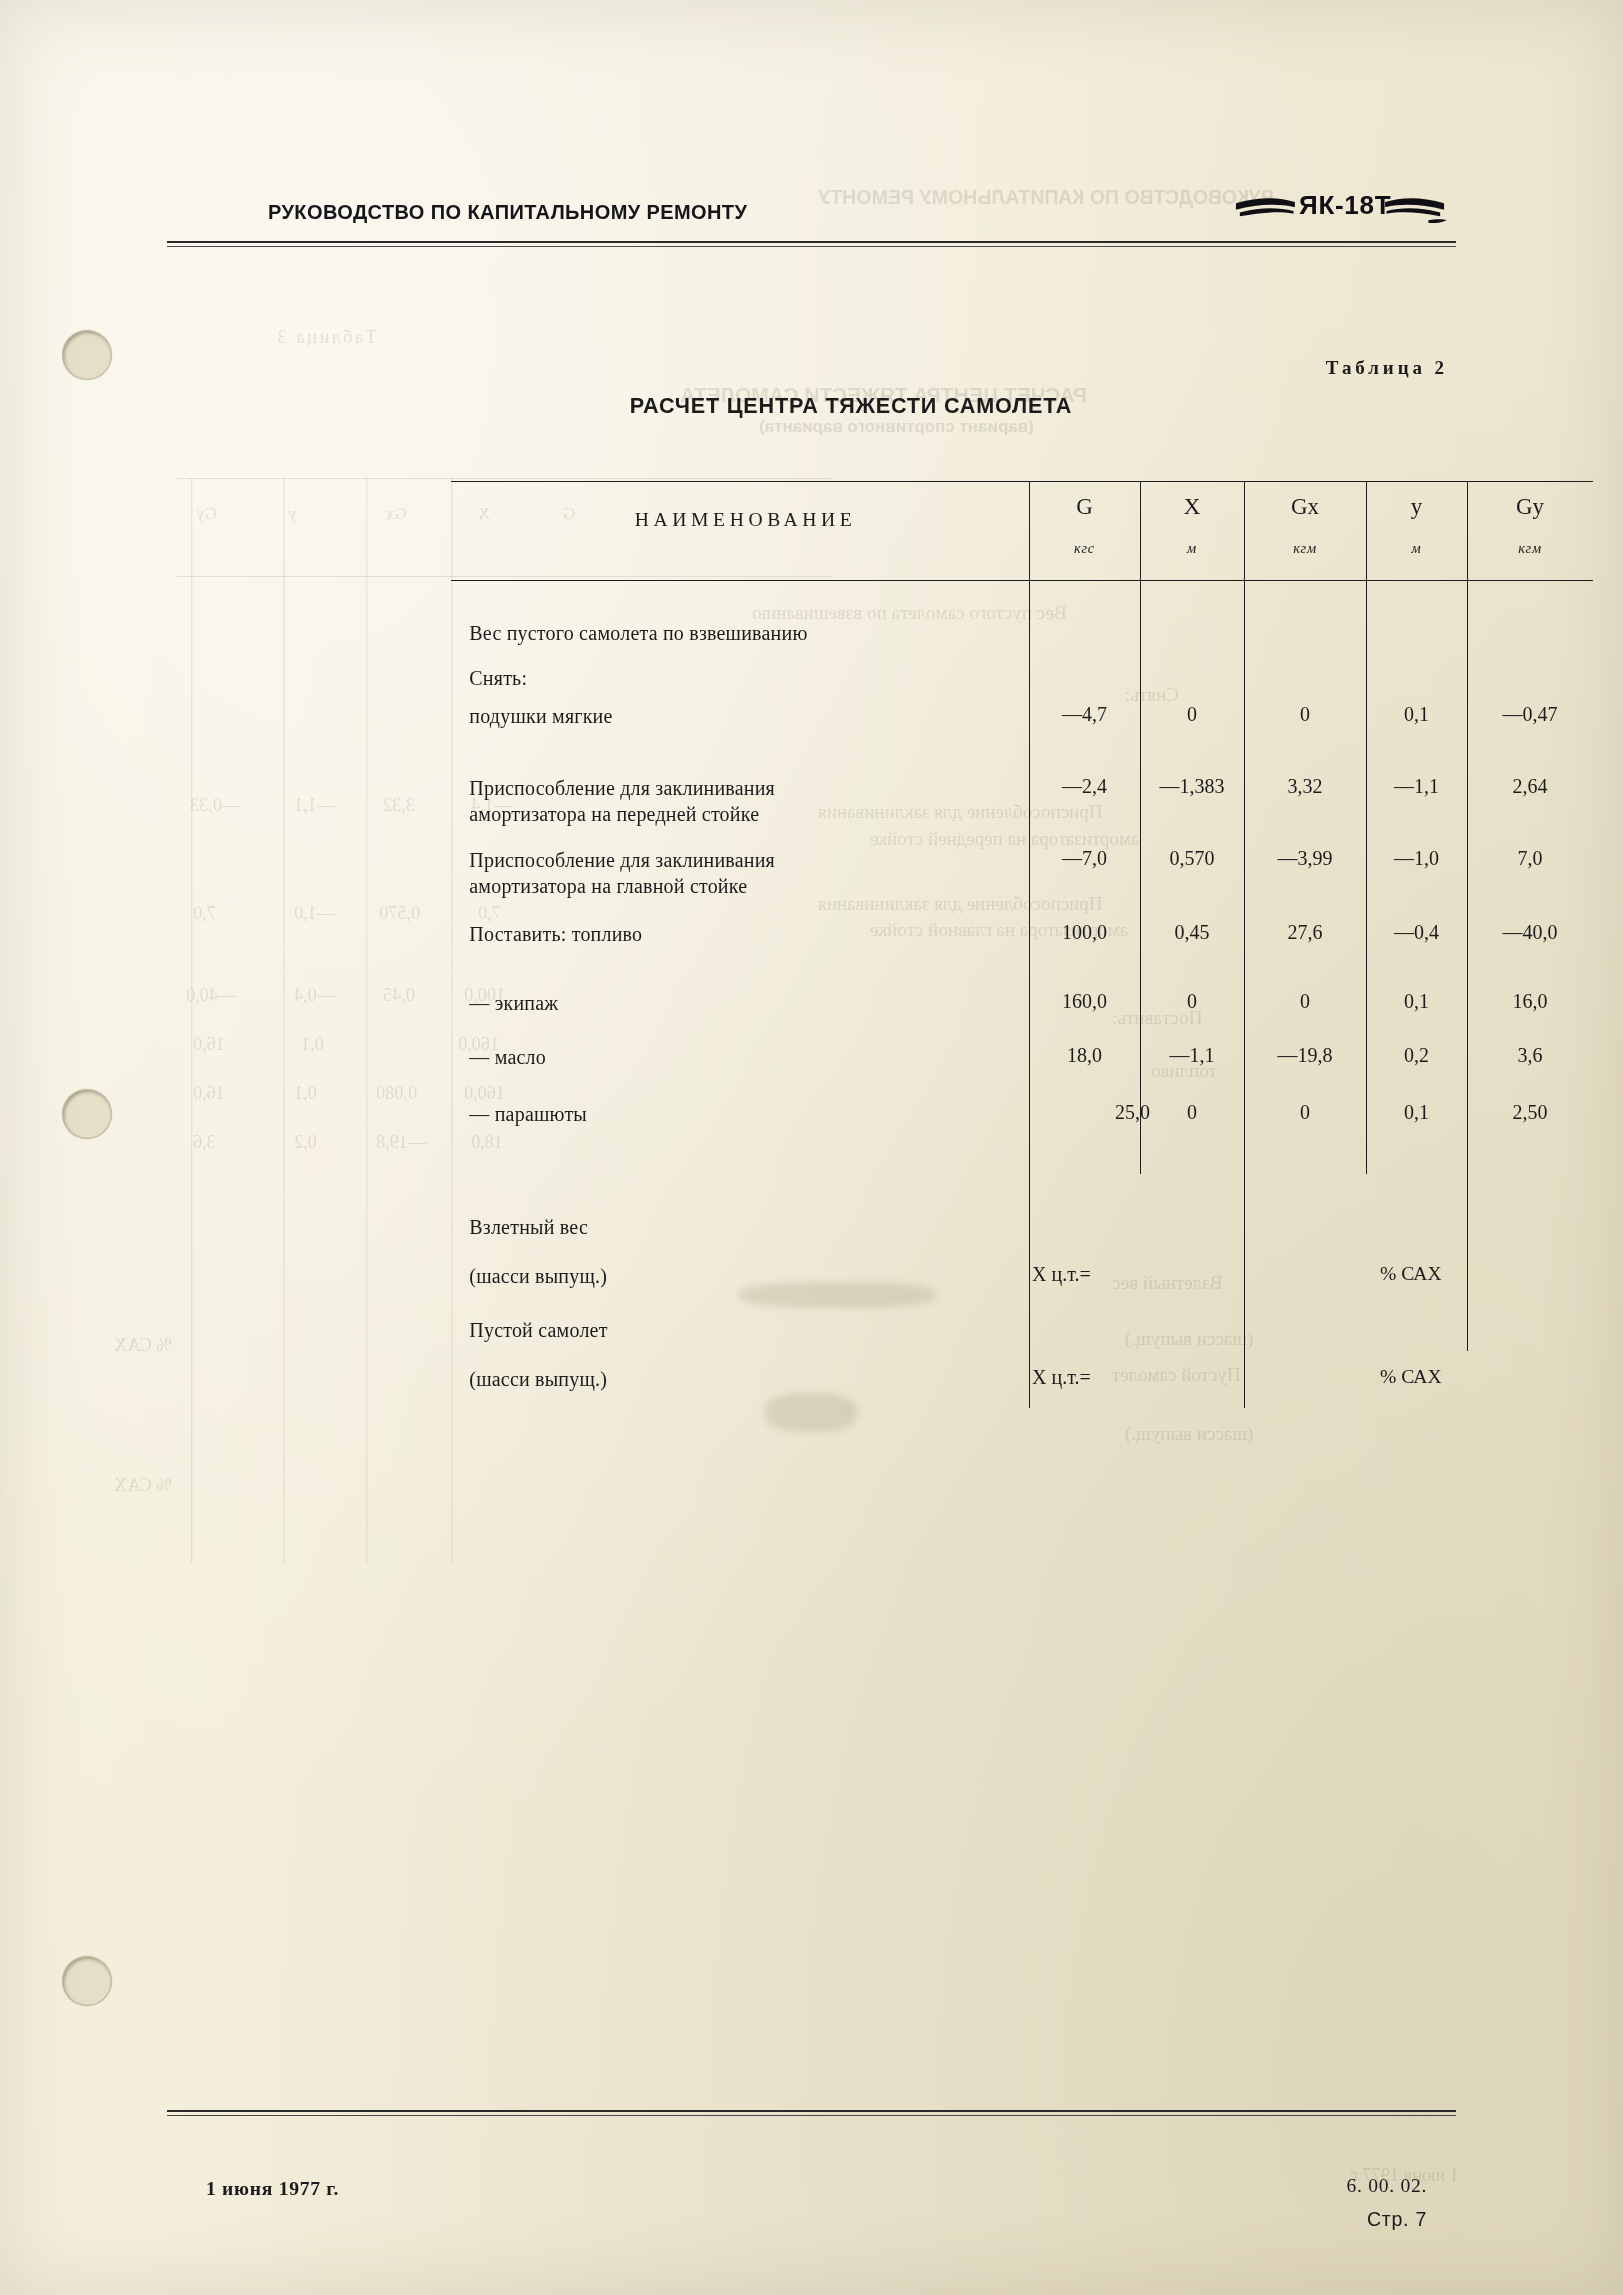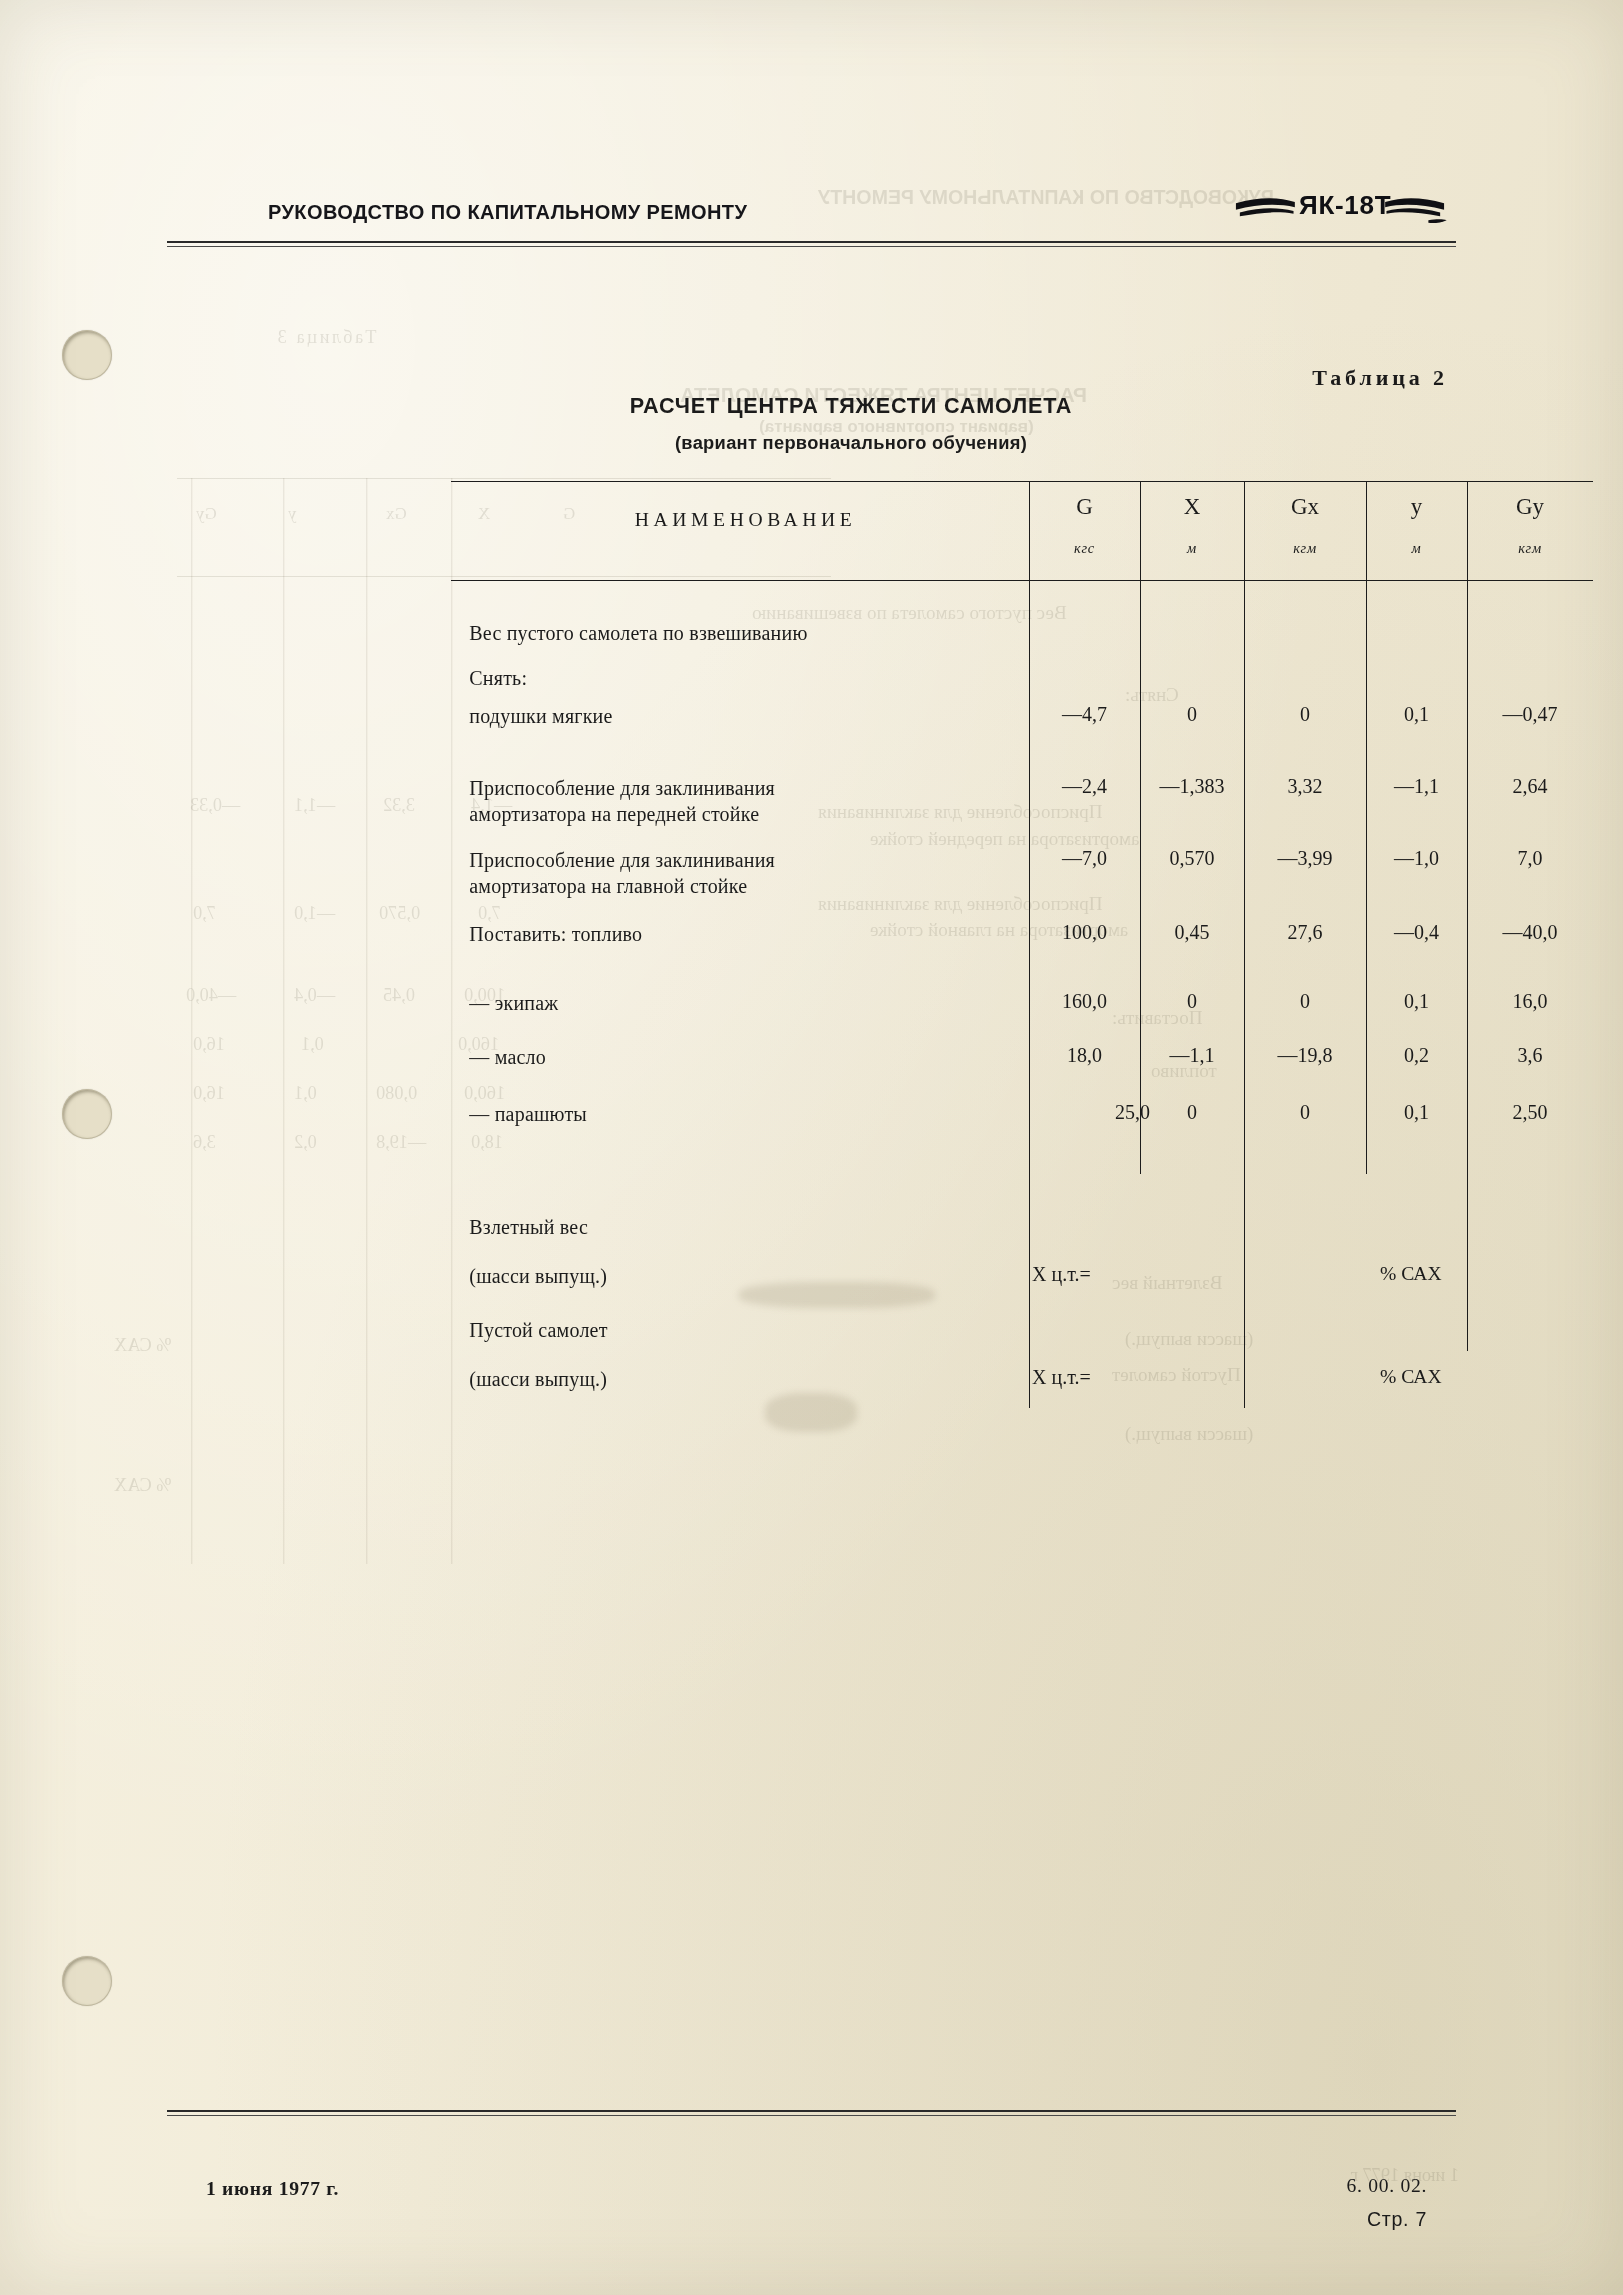--- a/index.html
+++ b/index.html
@@ -95,24 +95,23 @@
     letter-spacing: 0.7px;
     color: #101014;
   }
 
   
   .table-num {
     position: absolute;
     right: 175px;
     top: 357px;
     font-family: "Liberation Serif", serif;
-    font-size: 22px;
+    font-size: 19px;
     letter-spacing: 3.9px;
     font-weight: 600;
-    margin-top: 8px;
   }
   .title {
     position: absolute;
     left: 0;
     right: 0;
     top: 393px;
     text-align: center;
     font-family: "Liberation Sans", sans-serif;
     font-weight: bold;
     font-size: 21.6px;
@@ -334,21 +333,20 @@
       <path d="M12 40 C44 32, 70 32, 94 38 L94 42 C70 38, 44 40, 12 46 Z" fill="#101014"></path>
       <path d="M324 26 C290 16, 260 16, 234 24 L234 32 C262 26, 292 28, 324 36 Z" fill="#101014"></path>
       <path d="M318 40 C286 32, 260 32, 236 38 L236 42 C260 38, 286 40, 318 46 Z" fill="#101014"></path>
       <path d="M300 52 C312 50, 322 50, 328 52 C320 56, 308 57, 300 56 Z" fill="#101014"></path>
     </svg>
     <span class="logo-text" style="position:absolute; left:67px; top:3.9px;">ЯК-18Т</span>
   </div>
 
   <div class="table-num">Таблица  2</div>
   <div class="title">РАСЧЕТ ЦЕНТРА ТЯЖЕСТИ  САМОЛЕТА</div>
-  <div class="subtitle">(вариант первоначального обучения)</div>
 
   <div class="tbl">
     <div class="hdr-top"></div>
     <div class="hdr-bot"></div>
 
     <div class="vrule" style="left:578px;  top:0;   height:850px;"></div>
     <div class="vrule" style="left:689px; top:0;   height:693px;"></div>
     <div class="vrule" style="left:793px; top:0;   height:850px;"></div>
     <div class="vrule" style="left:915px; top:0;   height:693px;"></div>
     <div class="vrule" style="left:1016px; top:0;   height:850px;"></div>

